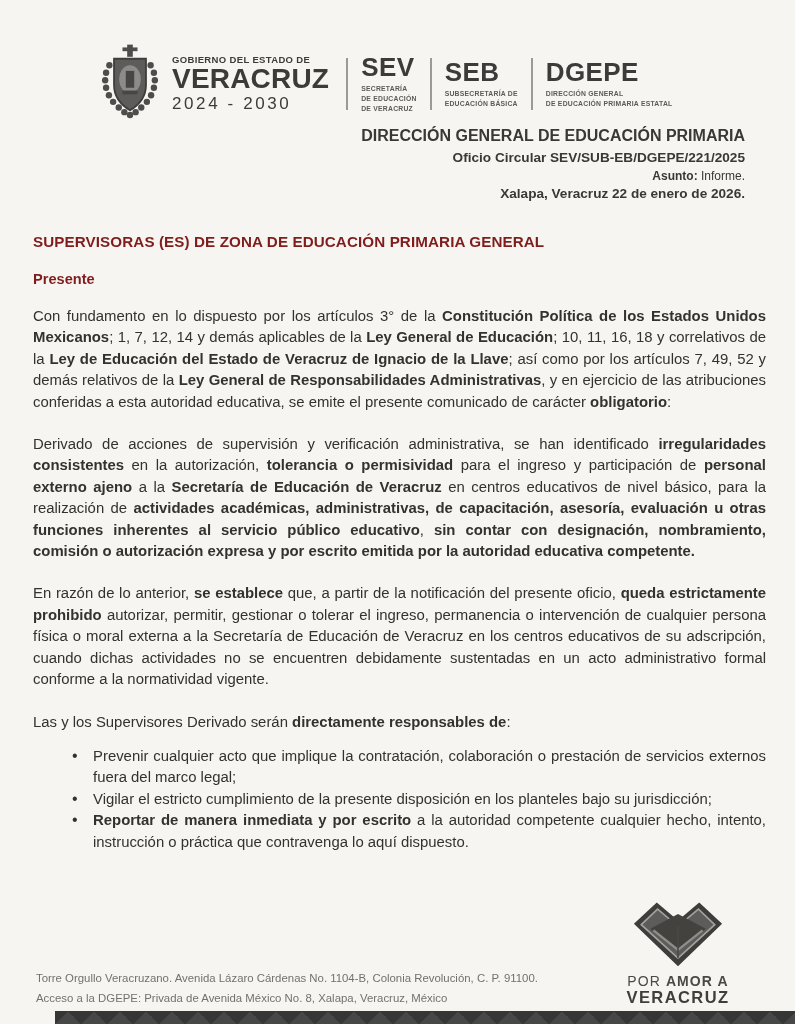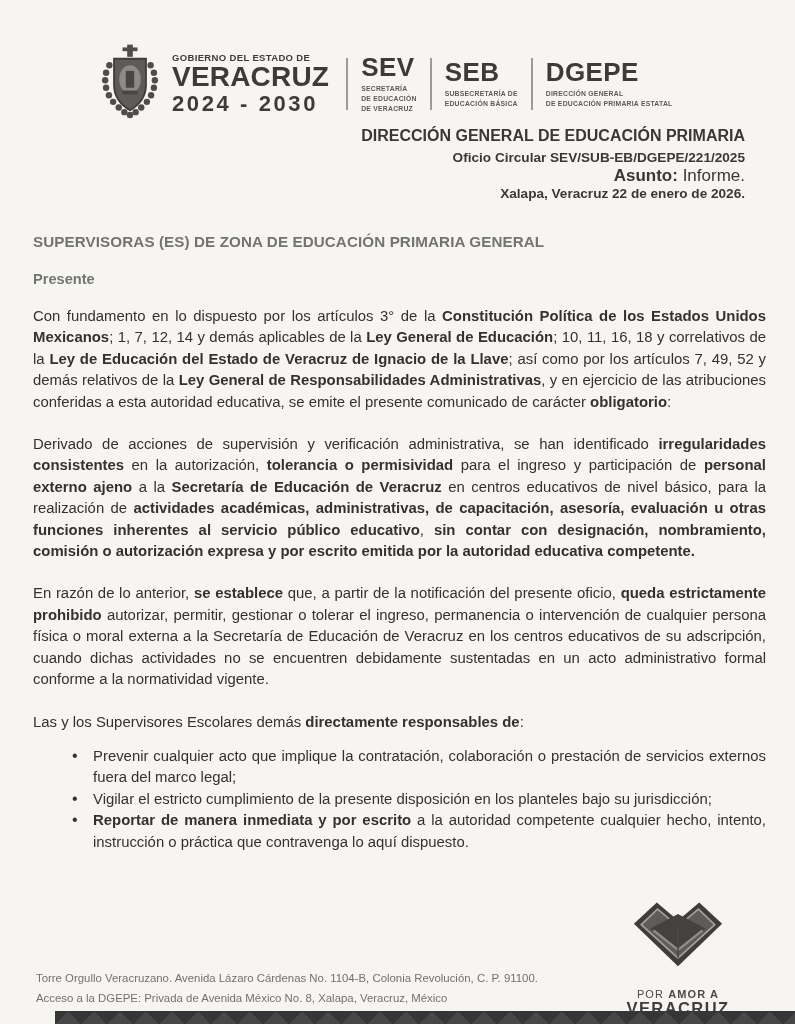--- a/index.html
+++ b/index.html
@@ -14,53 +14,53 @@
     overflow:hidden;
     box-shadow:0 0 6px rgba(0,0,0,.25);
   }
 
   
   .letterhead { position:absolute; left:100px; top:40px; height:88px; display:flex; align-items:center; }
   .crest { width:60px; height:82px; margin-right:12px; flex:none; }
   .gov { margin-right:4px; color:#3c3b39; }
   .gov-l1 { font-size:9.5px; font-weight:700; letter-spacing:.35px; }
   .gov-l2 { font-size:28px; font-weight:700; line-height:1.02; letter-spacing:.2px; }
-  .gov-l3 { font-size:22px; font-weight:700; letter-spacing:2.6px; line-height:1.15; }
+  .gov-l3 { font-size:17px; font-weight:400; letter-spacing:2.6px; line-height:1.15; }
   .vdiv { width:2px; height:52px; background:#9c9a96; margin:0 13px; flex:none; }
   .org { color:#3c3b39; }
   .org .acr { font-size:26px; font-weight:700; line-height:1; letter-spacing:.4px; }
   .org .sub { margin-top:4px; }
   .org .sub div { font-size:6.8px; font-weight:700; color:#5c5a57; letter-spacing:.25px; line-height:1.45; }
 
   
   .title-block { position:absolute; right:50px; top:126px; text-align:right; color:#393836; }
   .tb-main  { font-size:16px; font-weight:700; line-height:19.5px; }
   .tb-oficio{ font-size:13.6px; font-weight:700; line-height:18px; margin-top:3px; }
-  .tb-asunto{ font-size:17px; line-height:18px; }
+  .tb-asunto{ font-size:12px; line-height:18px; }
   .tb-asunto .lbl { font-weight:700; }
   .tb-fecha { font-size:13.6px; font-weight:700; line-height:18px; }
 
   
-  .addressee { position:absolute; left:33px; top:233px; color:#737373; }
+  .addressee { position:absolute; left:33px; top:233px; color:#7f1d1d; }
   .ad1 { font-size:15.2px; font-weight:700; letter-spacing:.1px; }
   .ad2 { font-size:14.6px; font-weight:700; margin-top:21px; }
 
   
   .body { position:absolute; left:33px; top:306px; width:733px; font-size:14.9px; line-height:21.4px; text-align:justify; color:#333230; }
   .body p { margin-bottom:21px; }
   .body .intro { text-align:left; margin-bottom:13px; }
   ul.resp { list-style:none; margin-left:33px; }
   ul.resp li { position:relative; padding-left:27px; }
   ul.resp li::before { content:"\2022"; position:absolute; left:6px; top:-1px; font-size:16px; }
 
   
   .address { position:absolute; left:36px; top:969px; font-size:11.4px; line-height:1.72; color:#73716d; }
   .heart-wrap { position:absolute; left:615px; top:894px; width:126px; text-align:center; color:#3f3e3c; }
   .heart-wrap svg { width:98px; height:76px; display:block; margin:0 auto; }
-  .slogan1 { font-size:11px; letter-spacing:1.1px; margin-top:18px; color:#4a4947; }
+  .slogan1 { font-size:14px; letter-spacing:1.1px; margin-top:3px; color:#4a4947; }
   .slogan1 .b { font-weight:700; }
   .slogan2 { font-size:16.5px; font-weight:700; letter-spacing:1.4px; line-height:1.05; }
 
   .band {
     position:absolute; left:55px; right:0; bottom:0; height:13px;
     background-color:#363636;
     background-image:conic-gradient(from 135deg at 50% 0%, #474747 0 90deg, transparent 90deg 360deg);
     background-size:26px 13px;
   }
 </style>
@@ -145,21 +145,21 @@
 
   <section class="addressee">
     <div class="ad1">SUPERVISORAS (ES) DE ZONA DE EDUCACIÓN PRIMARIA GENERAL</div>
     <div class="ad2">Presente</div>
   </section>
 
   <section class="body">
     <p><span>Con fundamento en lo dispuesto por los artículos 3° de la </span><span style="font-weight: 700;">Constitución Política de los Estados Unidos Mexicanos</span><span>; 1, 7, 12, 14 y demás aplicables de la </span><span style="font-weight: 700;">Ley General de Educación</span><span>; 10, 11, 16, 18 y correlativos de la </span><span style="font-weight: 700;">Ley de Educación del Estado de Veracruz de Ignacio de la Llave</span><span>; así como por los artículos 7, 49, 52 y demás relativos de la </span><span style="font-weight: 700;">Ley General de Responsabilidades Administrativas</span><span>, y en ejercicio de las atribuciones conferidas a esta autoridad educativa, se emite el presente comunicado de carácter </span><span style="font-weight: 700;">obligatorio</span><span>:</span></p>
     <p><span>Derivado de acciones de supervisión y verificación administrativa, se han identificado </span><span style="font-weight: 700;">irregularidades consistentes</span><span> en la autorización, </span><span style="font-weight: 700;">tolerancia o permisividad</span><span> para el ingreso y participación de </span><span style="font-weight: 700;">personal externo ajeno</span><span> a la </span><span style="font-weight: 700;">Secretaría de Educación de Veracruz</span><span> en centros educativos de nivel básico, para la realización de </span><span style="font-weight: 700;">actividades académicas, administrativas, de capacitación, asesoría, evaluación u otras funciones inherentes al servicio público educativo</span><span>, </span><span style="font-weight: 700;">sin contar con designación, nombramiento, comisión o autorización expresa y por escrito emitida por la autoridad educativa competente.</span></p>
     <p><span>En razón de lo anterior, </span><span style="font-weight: 700;">se establece</span><span> que, a partir de la notificación del presente oficio, </span><span style="font-weight: 700;">queda estrictamente prohibido</span><span> autorizar, permitir, gestionar o tolerar el ingreso, permanencia o intervención de cualquier persona física o moral externa a la Secretaría de Educación de Veracruz en los centros educativos de su adscripción, cuando dichas actividades no se encuentren debidamente sustentadas en un acto administrativo formal conforme a la normatividad vigente.</span></p>
-    <p class="intro"><span>Las y los Supervisores Escolares demás </span><span style="font-weight: 700;">directamente responsables de</span><span>:</span></p>
+    <p class="intro"><span>Las y los Supervisores Derivado serán </span><span style="font-weight: 700;">directamente responsables de</span><span>:</span></p>
     <ul class="resp">
       <li><span>Prevenir cualquier acto que implique la contratación, colaboración o prestación de servicios externos fuera del marco legal;</span></li>
       <li><span>Vigilar el estricto cumplimiento de la presente disposición en los planteles bajo su jurisdicción;</span></li>
       <li><span style="font-weight: 700;">Reportar de manera inmediata y por escrito</span><span> a la autoridad competente cualquier hecho, intento, instrucción o práctica que contravenga lo aquí dispuesto.</span></li>
     </ul>
   </section>
 
   <div class="address">
     <div>Torre Orgullo Veracruzano. Avenida Lázaro Cárdenas No. 1104-B, Colonia Revolución, C. P. 91100.</div>
     <div>Acceso a la DGEPE: Privada de Avenida México No. 8, Xalapa, Veracruz, México</div>

